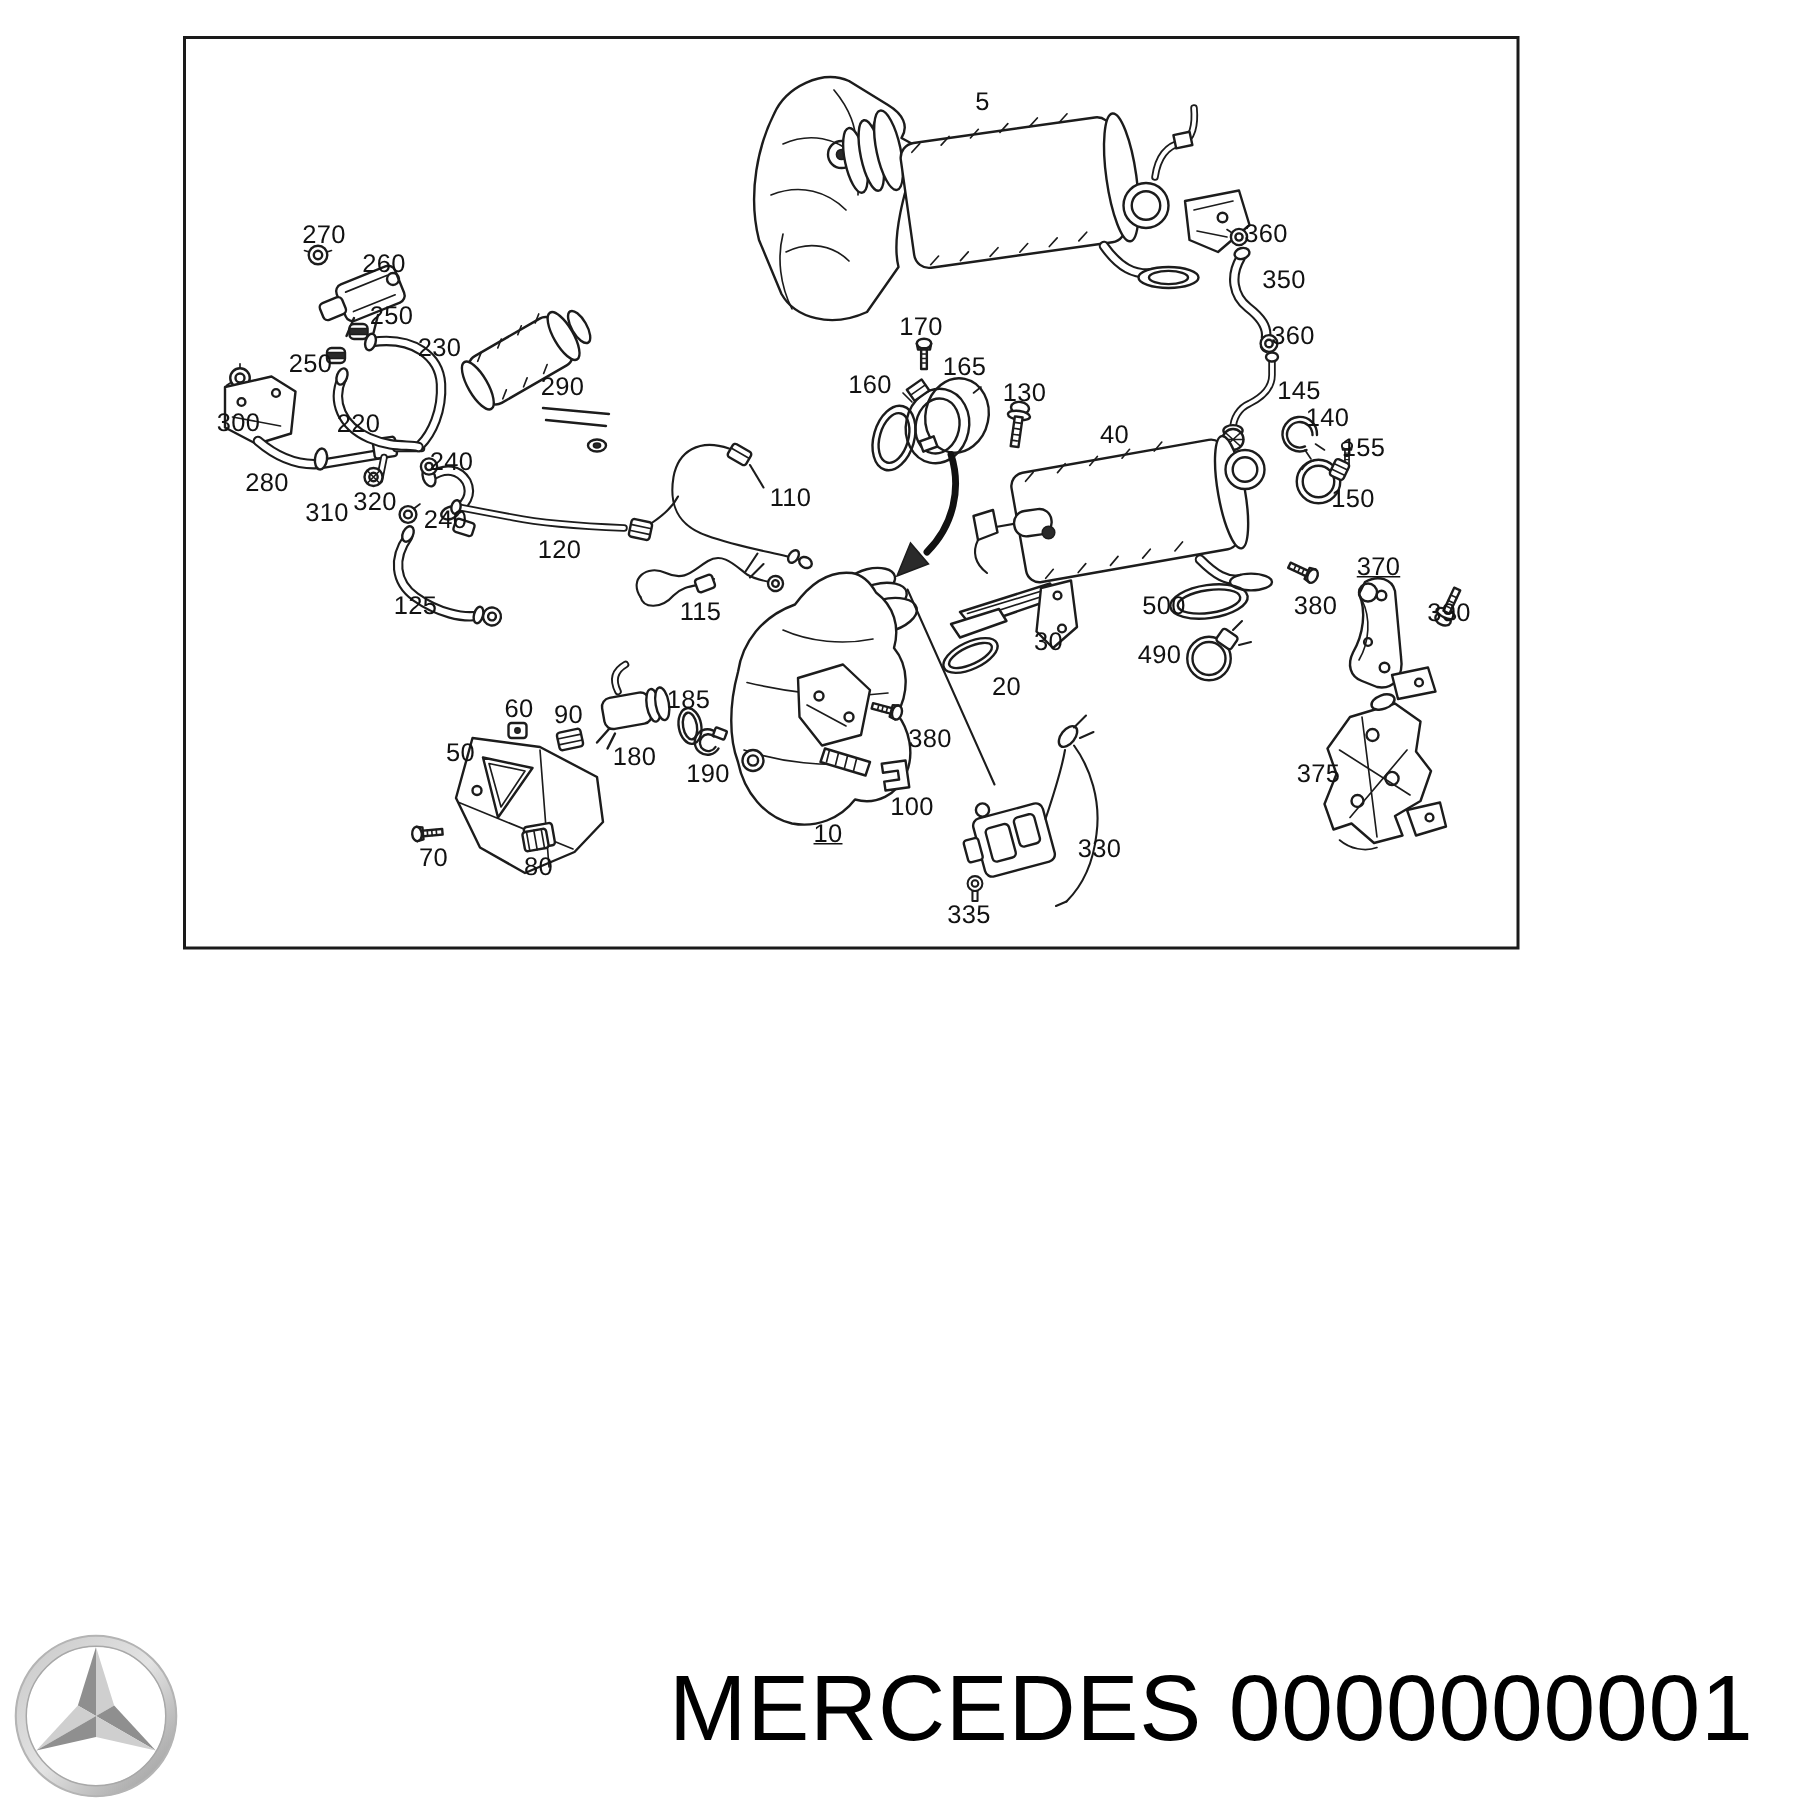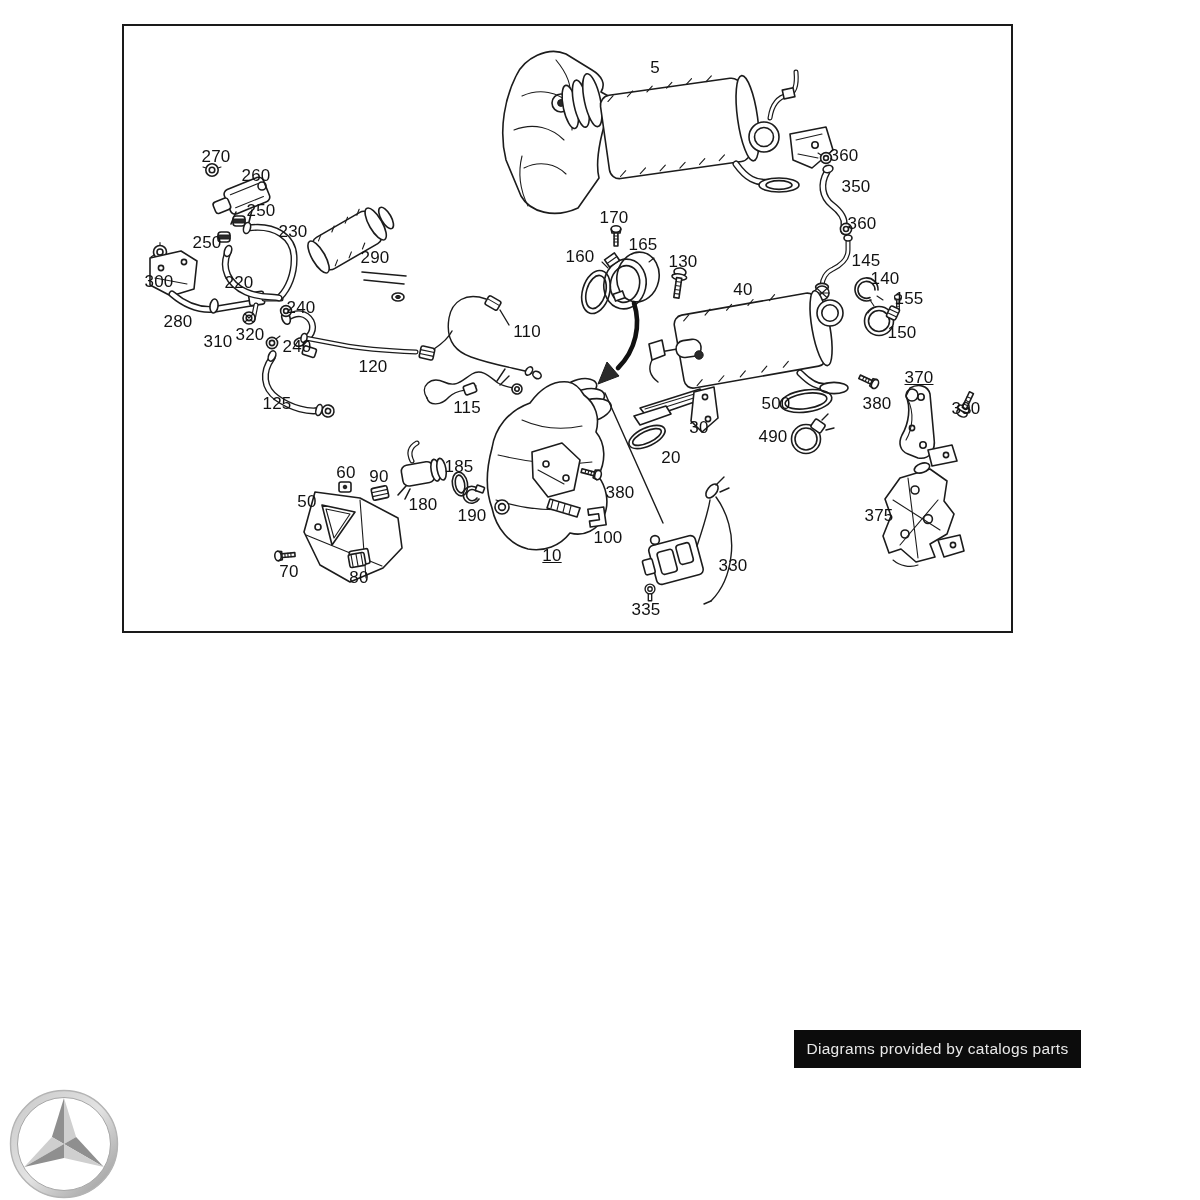--- a/index.html
+++ b/index.html
@@ -528,23 +528,20 @@
       <span class="part-label" style="left: 472px; top: 516px;">190</span>
       <span class="part-label" style="left: 620px; top: 493px;">380</span>
       <span class="part-label" style="left: 608px; top: 538px;">100</span>
       <span class="part-label" style="left: 552px; top: 556px; text-decoration: underline;">10</span>
       <span class="part-label" style="left: 289px; top: 572px;">70</span>
       <span class="part-label" style="left: 359px; top: 578px;">80</span>
       <span class="part-label" style="left: 733px; top: 566px;">330</span>
       <span class="part-label" style="left: 646px; top: 610px;">335</span>
     </div>
 
-  <div class="watermark-badge">
-    <span>Diagrams provided by catalogs parts</span>
-  </div>
 
   <div class="logo">
     <svg width="112" height="110" viewBox="0 0 112 110">
       <defs>
         <linearGradient id="ringGrad" x1="0" y1="0" x2="1" y2="1">
           <stop offset="0" stop-color="#c9c9c9"></stop>
             <stop offset="0.5" stop-color="#e3e3e3"></stop>
             <stop offset="1" stop-color="#9a9a9a"></stop>
         </linearGradient>
       </defs>
@@ -556,14 +553,15 @@
         <polygon points="0,-46 12.1,-7 0,0" fill="#cfcfcf"></polygon>
         <polygon points="0,-46 -12.1,-7 0,0" fill="#8f8f8f"></polygon>
         <polygon points="39.8,23 12.1,-7 0,0" fill="#8f8f8f"></polygon>
         <polygon points="39.8,23 0,14 0,0" fill="#cfcfcf"></polygon>
         <polygon points="-39.8,23 -12.1,-7 0,0" fill="#cfcfcf"></polygon>
         <polygon points="-39.8,23 0,14 0,0" fill="#8f8f8f"></polygon>
       </g>
     </svg>
   </div>
 
+  <div class="footer-title">MERCEDES 0000000001</div>
 
 </div>
 
 </body></html>

